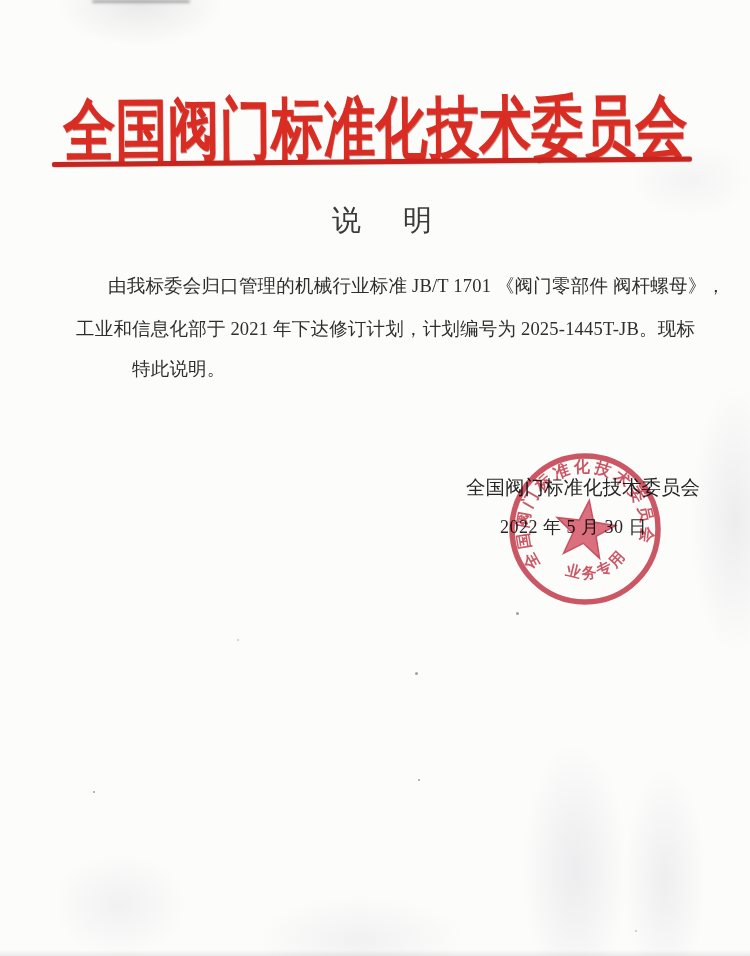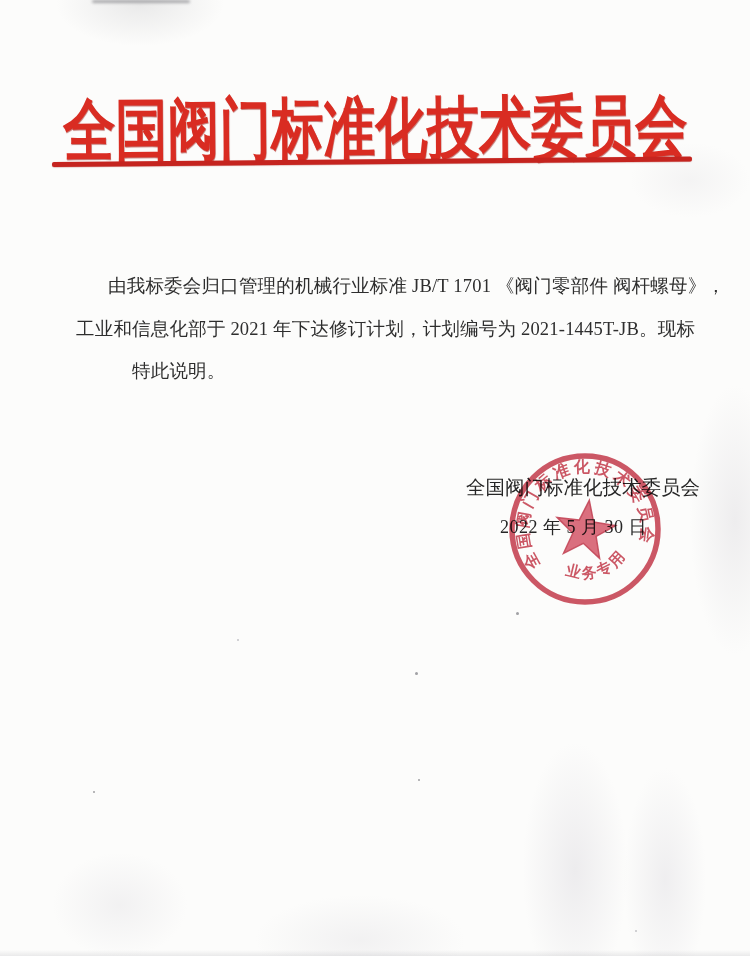--- a/index.html
+++ b/index.html
@@ -54,21 +54,21 @@
     font-size:29px;color:#3a3a3a;font-weight:500;
     letter-spacing:42px;white-space:nowrap;
   }
   .body-text{
     position:absolute;left:76px;top:265px;width:620px;
     font-size:18.5px;line-height:42.5px;color:#2e2e2e;
     letter-spacing:0.2px;
   }
   .body-line{white-space:nowrap;}
   .indent-sm{text-indent:32px;}
-  .indent-lg{text-indent:56px;}
+  .indent-lg{text-indent:56px;font-family:Liberation Mono, monospace;}
 
   .sig-org{
     position:absolute;left:455px;top:474px;width:245px;
     text-align:right;font-size:19.5px;color:#262626;white-space:nowrap;
   }
   .sig-date{
     position:absolute;left:500px;top:515px;
     font-size:18px;color:#262626;white-space:nowrap;letter-spacing:0.5px;
   }
 
@@ -90,24 +90,25 @@
   <div class="speck s2"></div>
   <div class="speck s3"></div>
   <div class="speck s4"></div>
   <div class="speck s5"></div>
   <div class="speck s6"></div>
 
   <div class="org-title">全国阀门标准化技术委员会</div>
 
   <div class="red-rule"></div>
 
+  <div class="doc-title">说明</div>
 
   <div class="body-text">
     <div class="body-line indent-sm">由我标委会归口管理的机械行业标准 JB/T 1701 《阀门零部件 阀杆螺母》，</div>
-    <div class="body-line">工业和信息化部于 2021 年下达修订计划，计划编号为 2021-1445T-JB。现标</div>
+    <div class="body-line">工业和信息化部于 2021 年下达修订计划，计划编号为 2025-1445T-JB。现标</div>
     <div class="body-line indent-lg">特此说明。</div>
   </div>
 
   <div class="sig-org">全国阀门标准化技术委员会</div>
 
   <div class="sig-date">2022 年 5 月 30 日</div>
 
   <svg class="seal" viewBox="0 0 160 160" xmlns="http://www.w3.org/2000/svg">
     <defs>
       <path id="sealTopArc" d="M 36.3 116.6 A 57 57 0 1 1 133.6 99.5" fill="none"></path>

